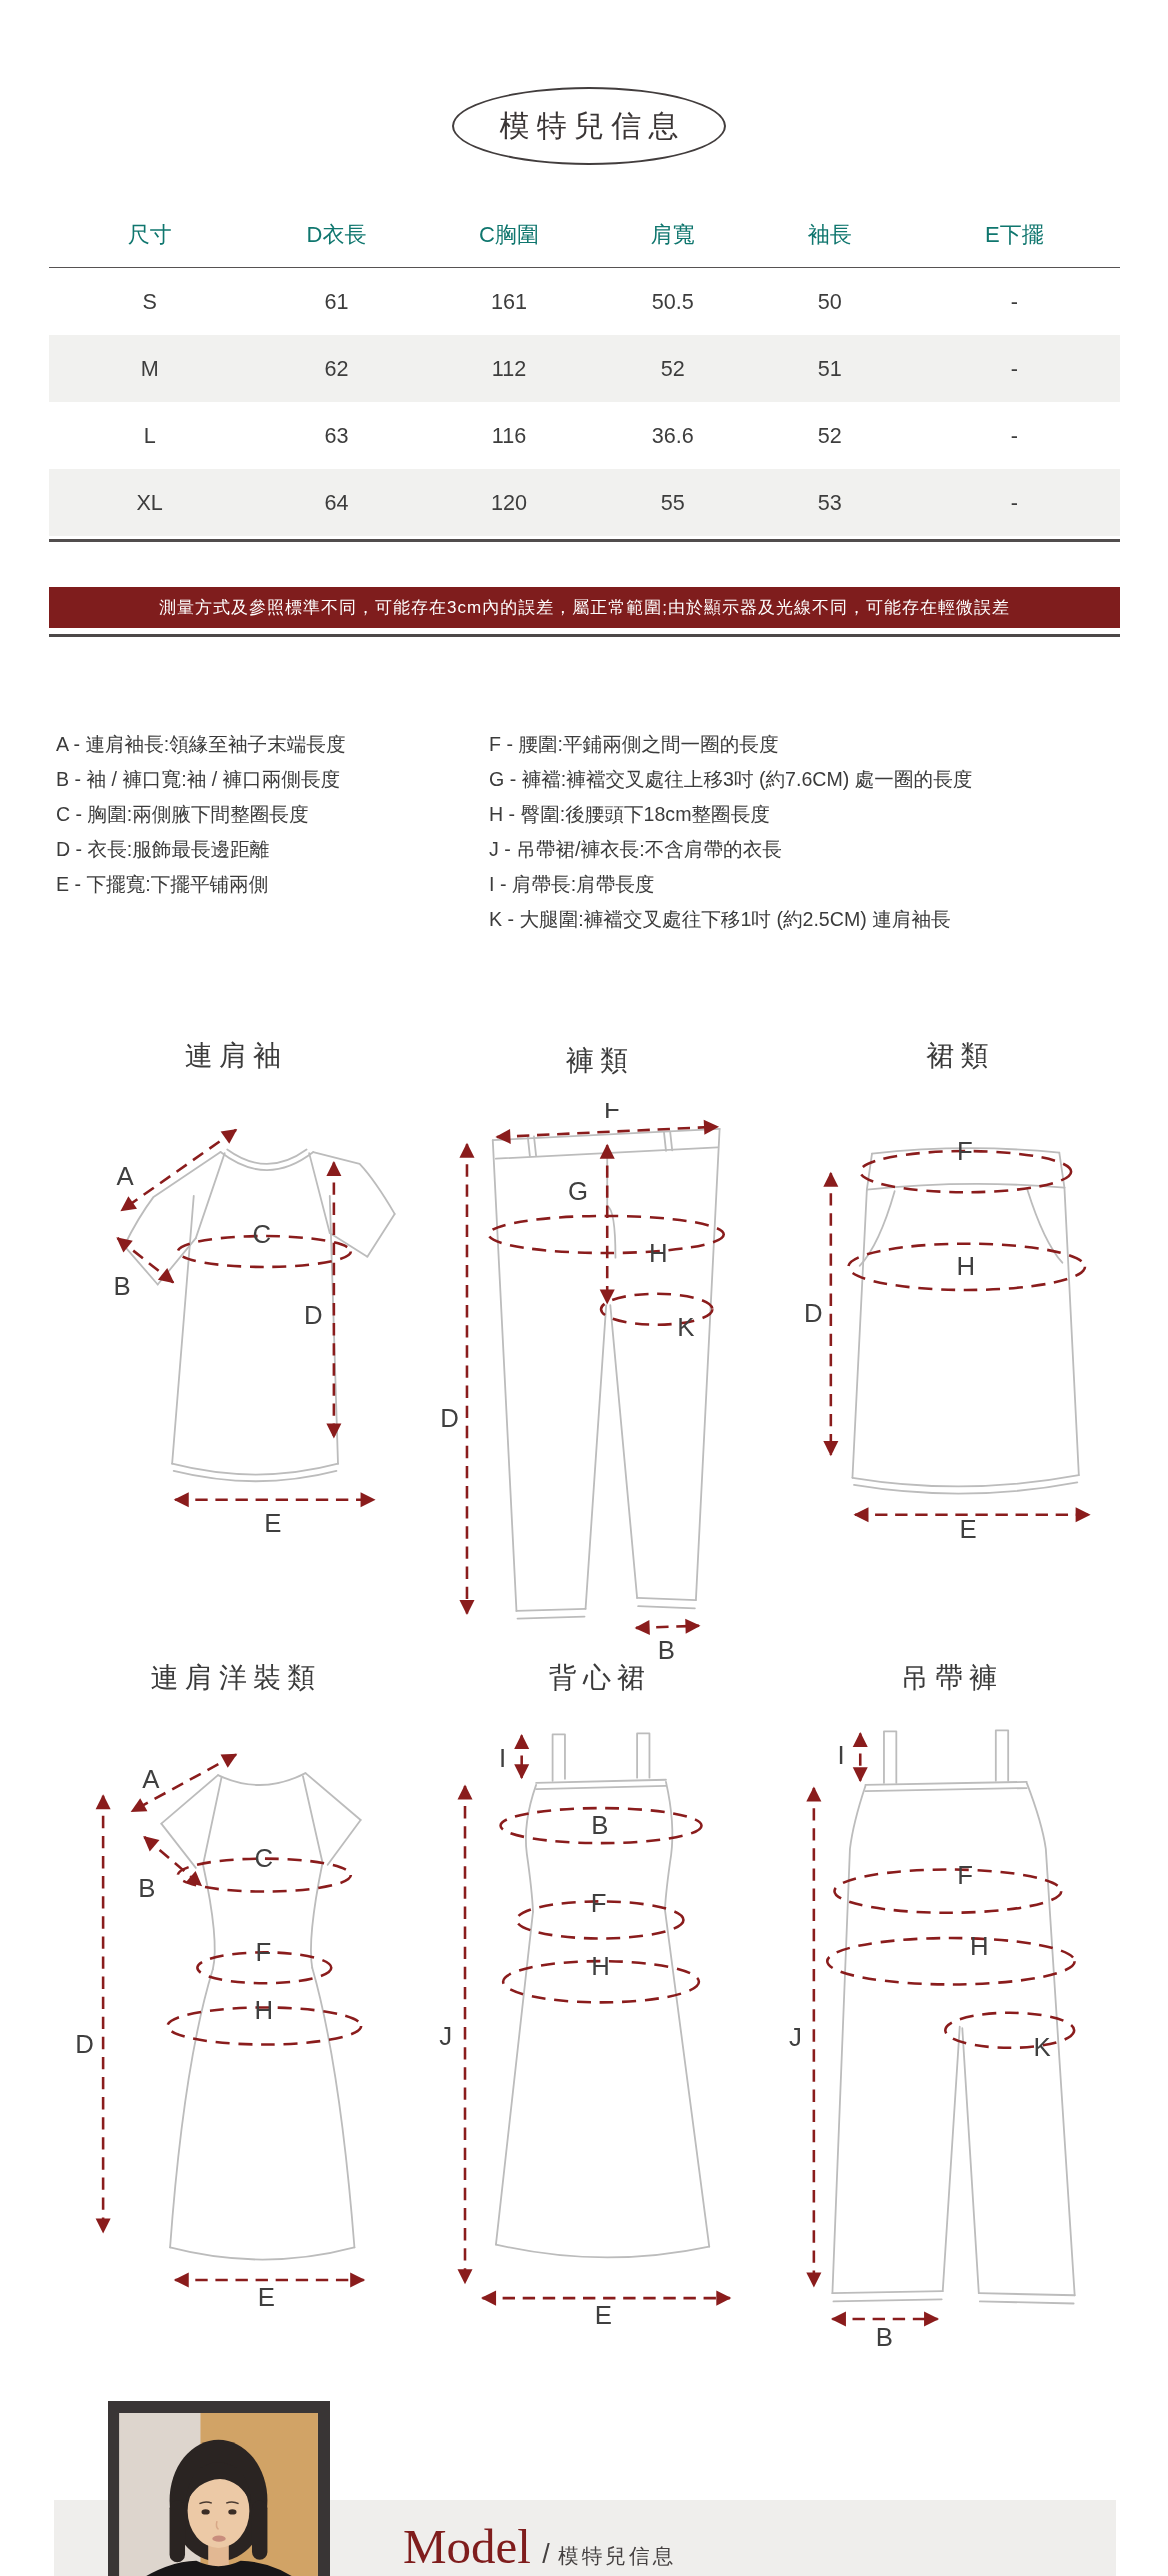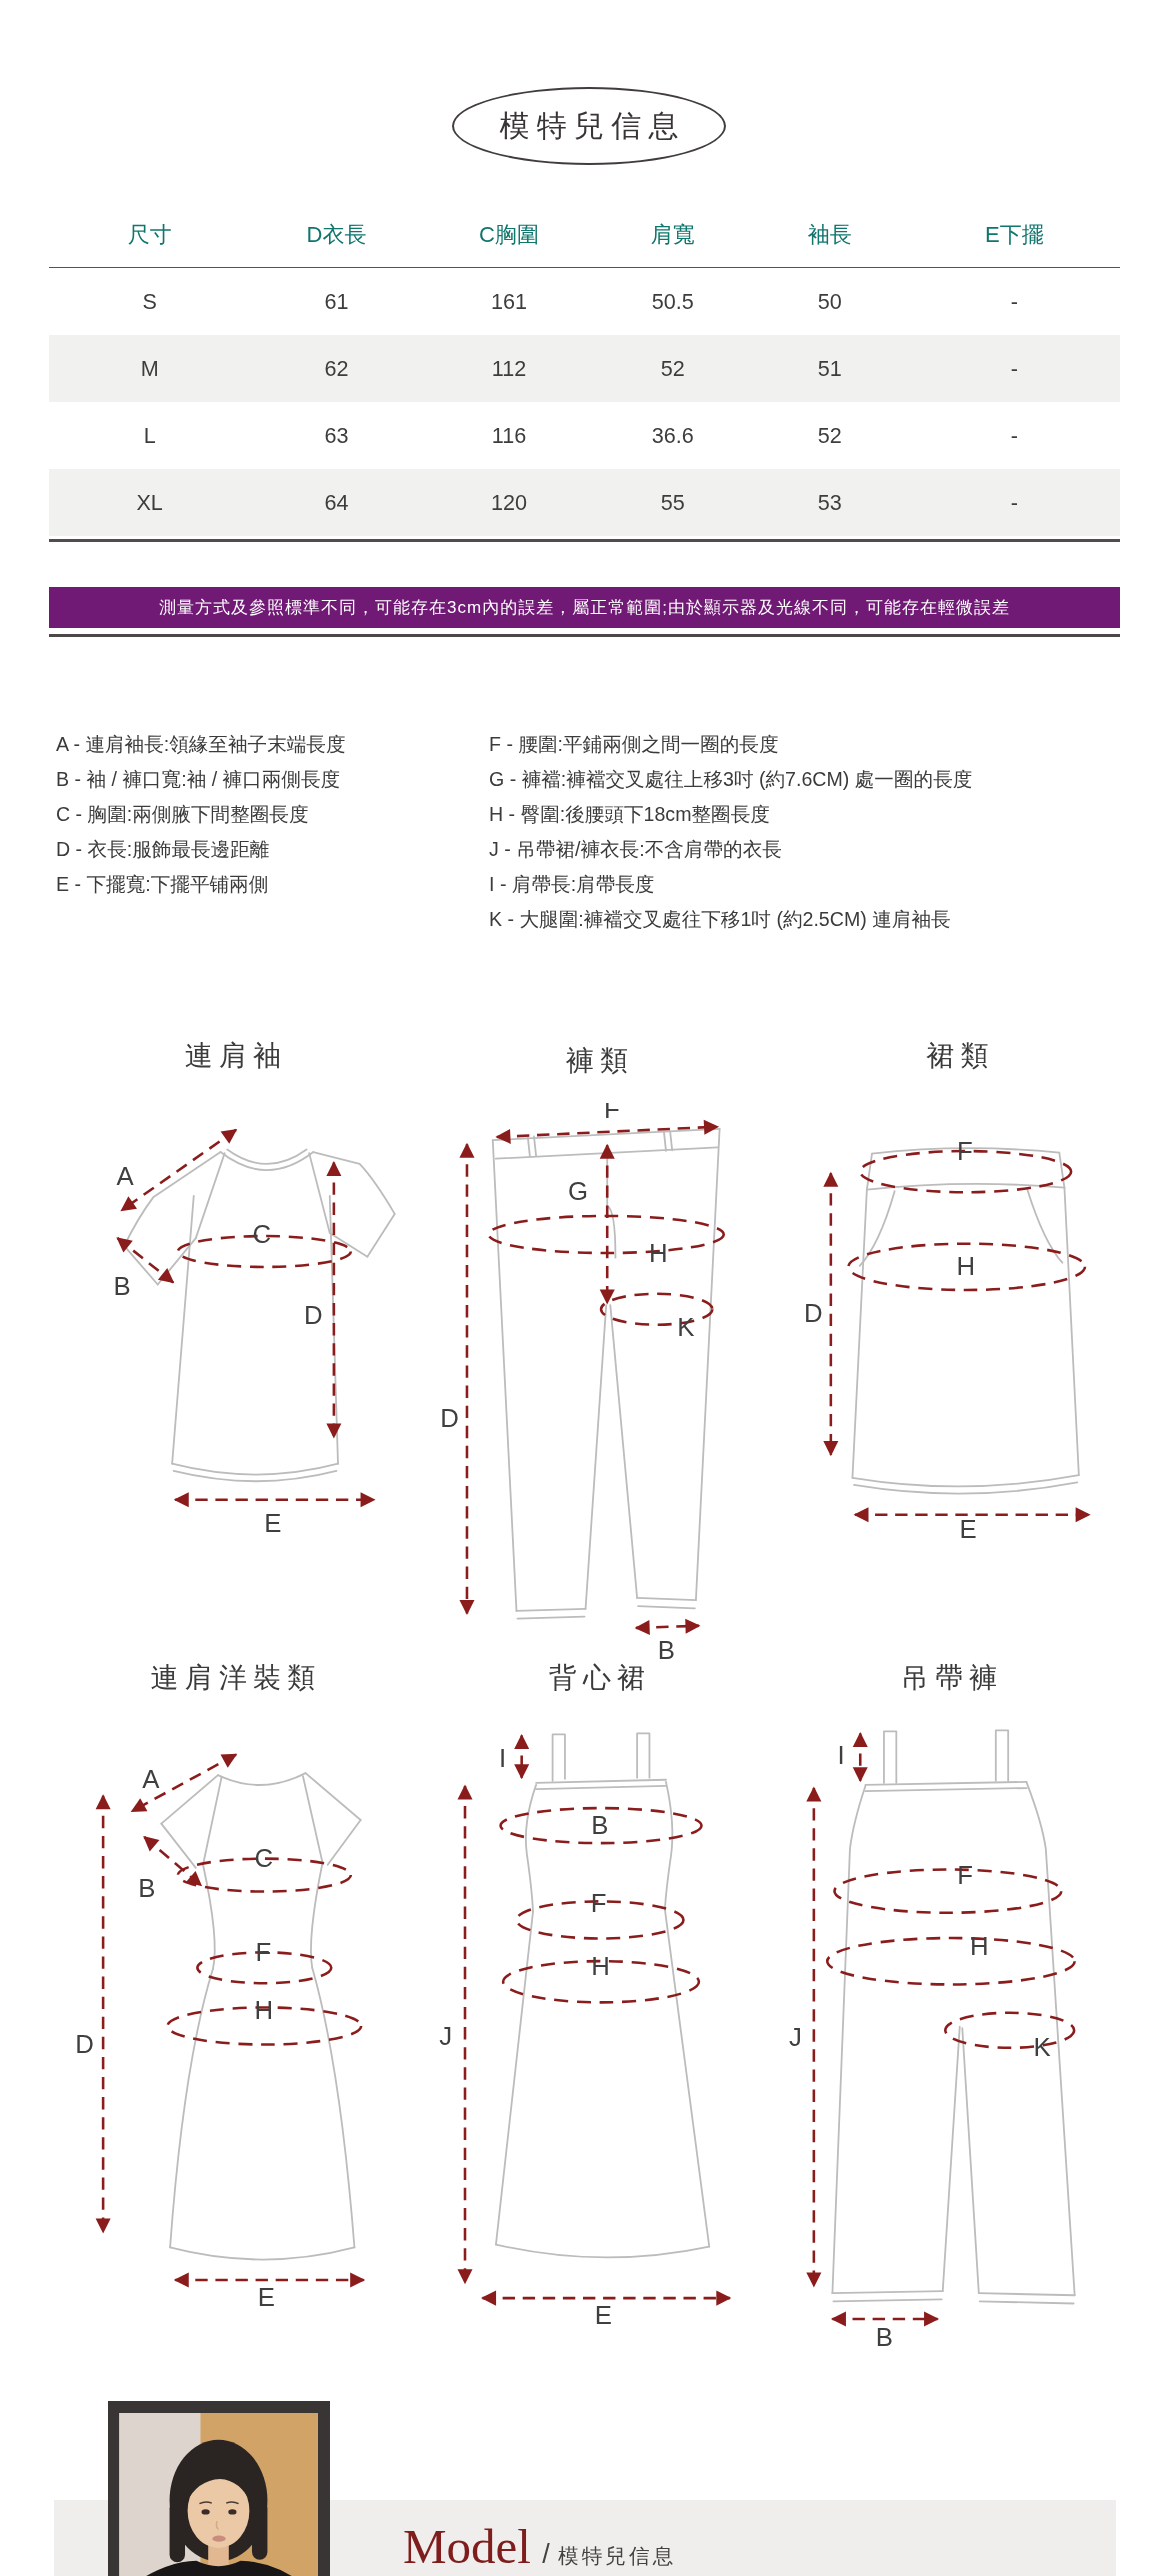--- a/index.html
+++ b/index.html
@@ -22,21 +22,21 @@
   .t-row{display:grid;grid-template-columns:18.8% 16.1% 16.1% 14.5% 14.8% 19.7%;align-items:center;}
   .t-head{height:65px;font-size:22px;color:#0f766e;}
   .t-cell{text-align:center;}
   .t-rule{height:0;border-top:1.5px solid #565252;}
   .t-body{height:67px;font-size:21.6px;color:#3d3d3d;}
   .t-alt{background:#f1f1ef;}
   .t-bottom{height:2.6px;background:#514d4d;margin-top:3.1px;}
 
   
   .banner{
-    left:49px;top:587px;width:1071px;height:41px;background:#701a75;
+    left:49px;top:587px;width:1071px;height:41px;background:#7f1d1d;
     display:flex;align-items:center;justify-content:center;
   }
   .banner span{color:#ffffff;font-size:17px;letter-spacing:1px;}
   .rule2{left:49px;top:634px;width:1071px;height:2.6px;background:#4c4848;}
 
   
   .legend{font-size:19.6px;line-height:35px;color:#3b3b3b;white-space:nowrap;}
   .legend-left{left:56px;top:727px;}
   .legend-right{left:489px;top:727px;}
 

